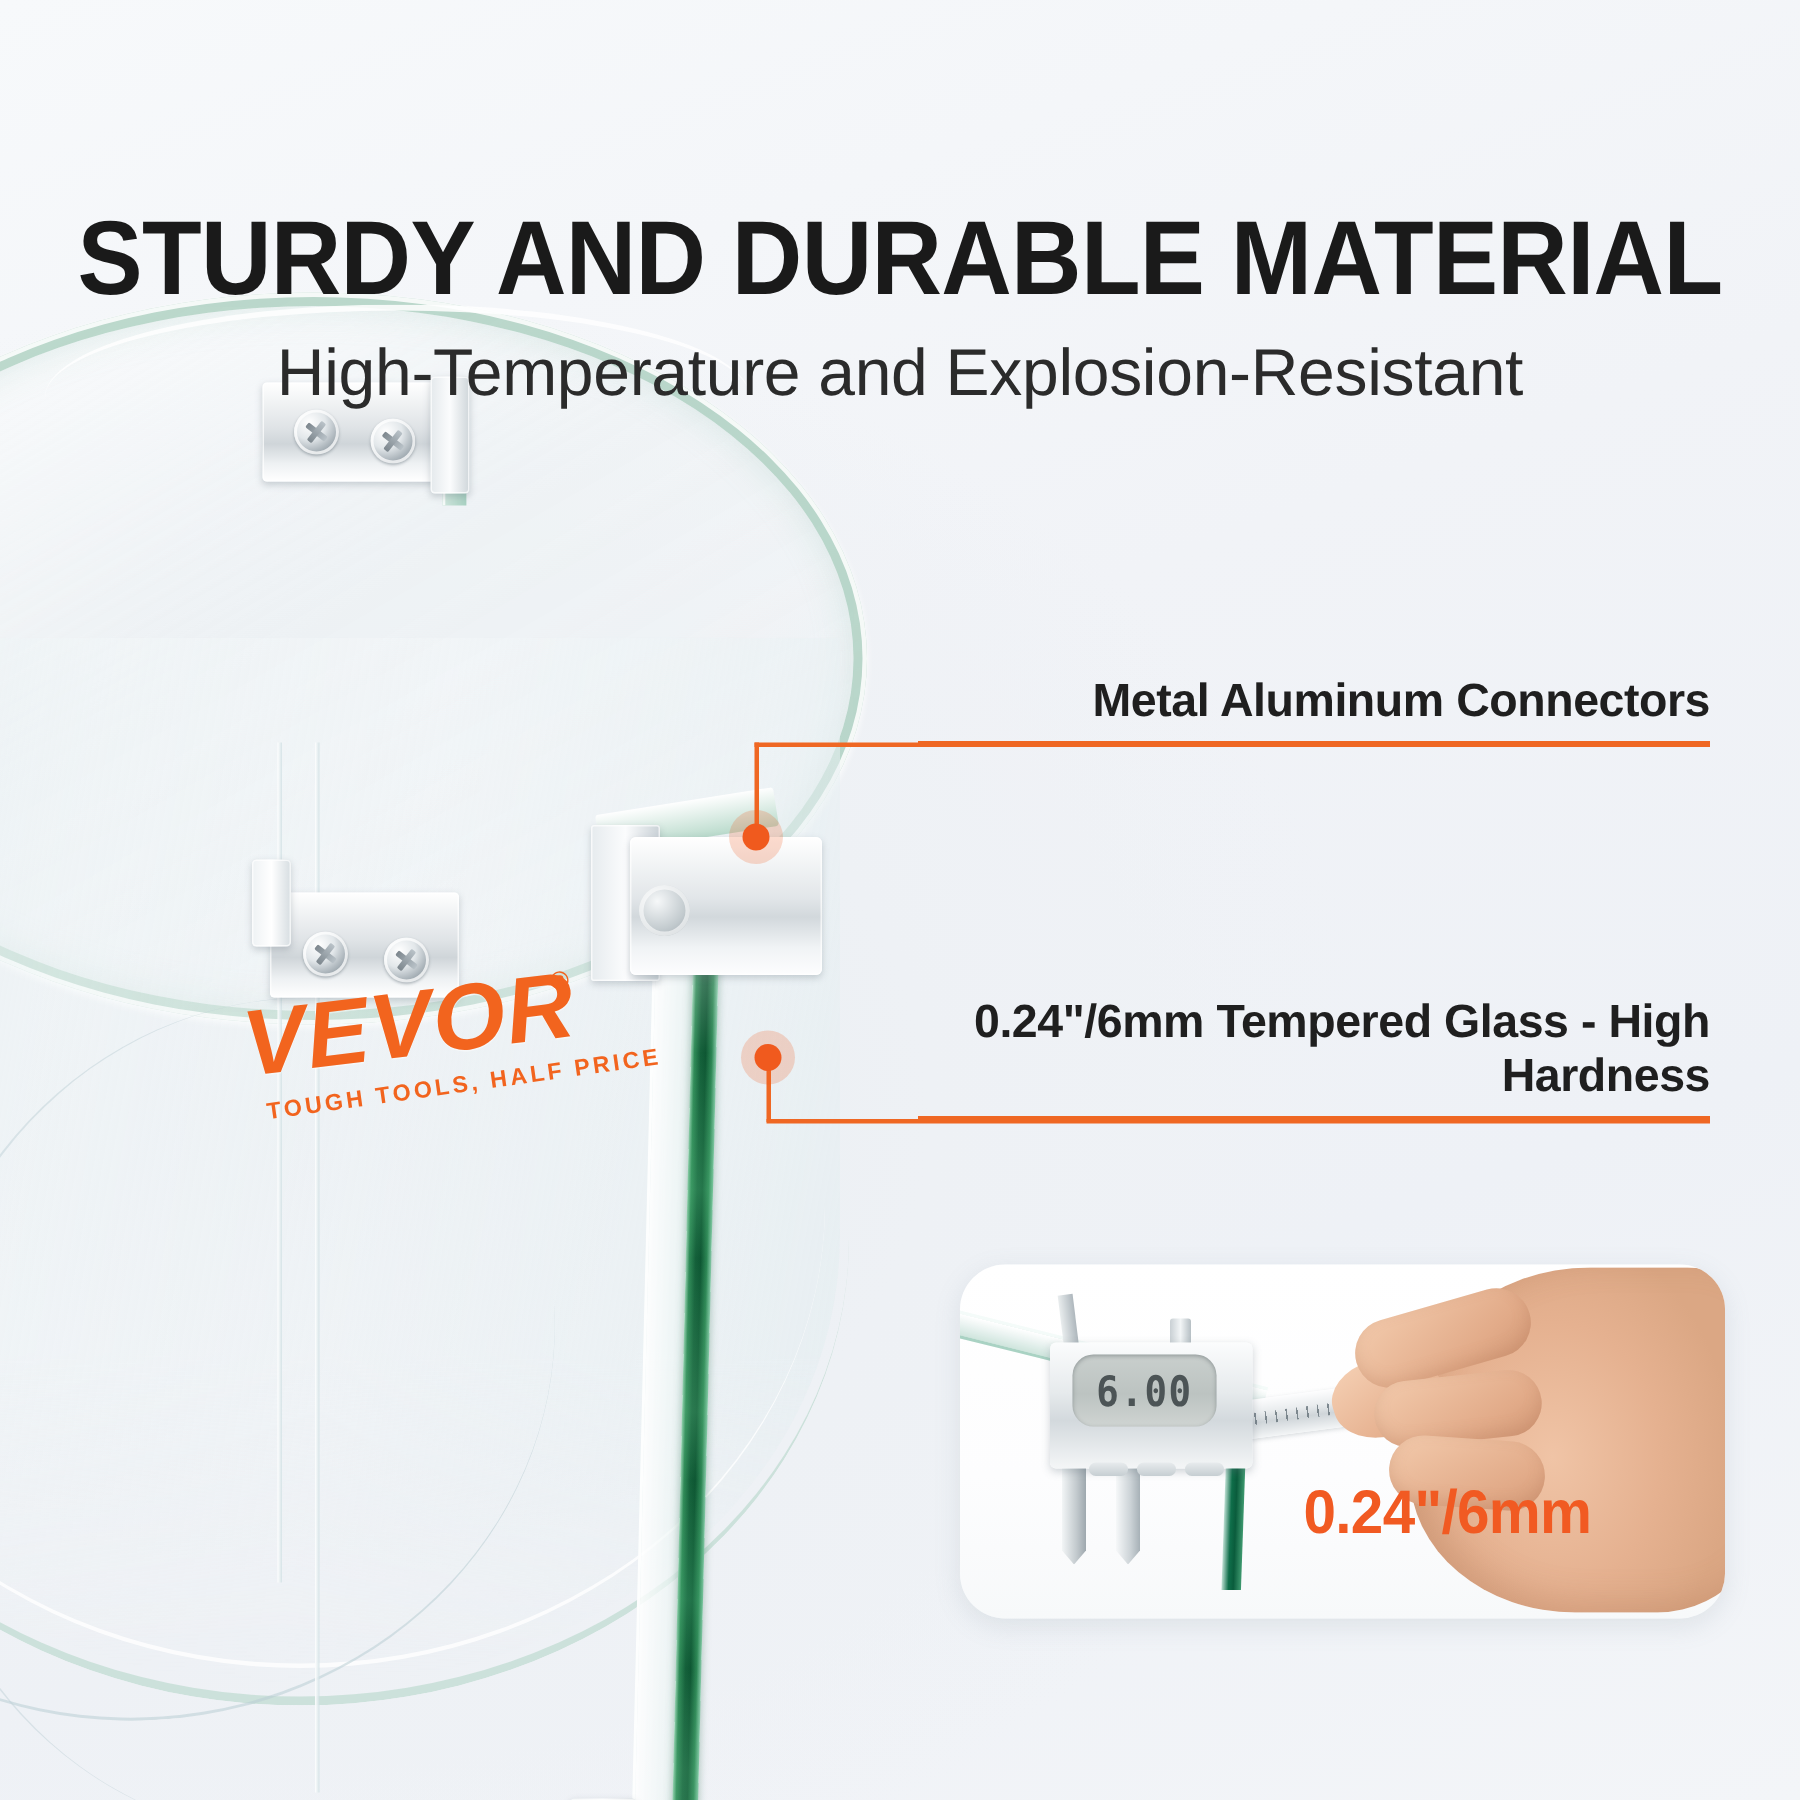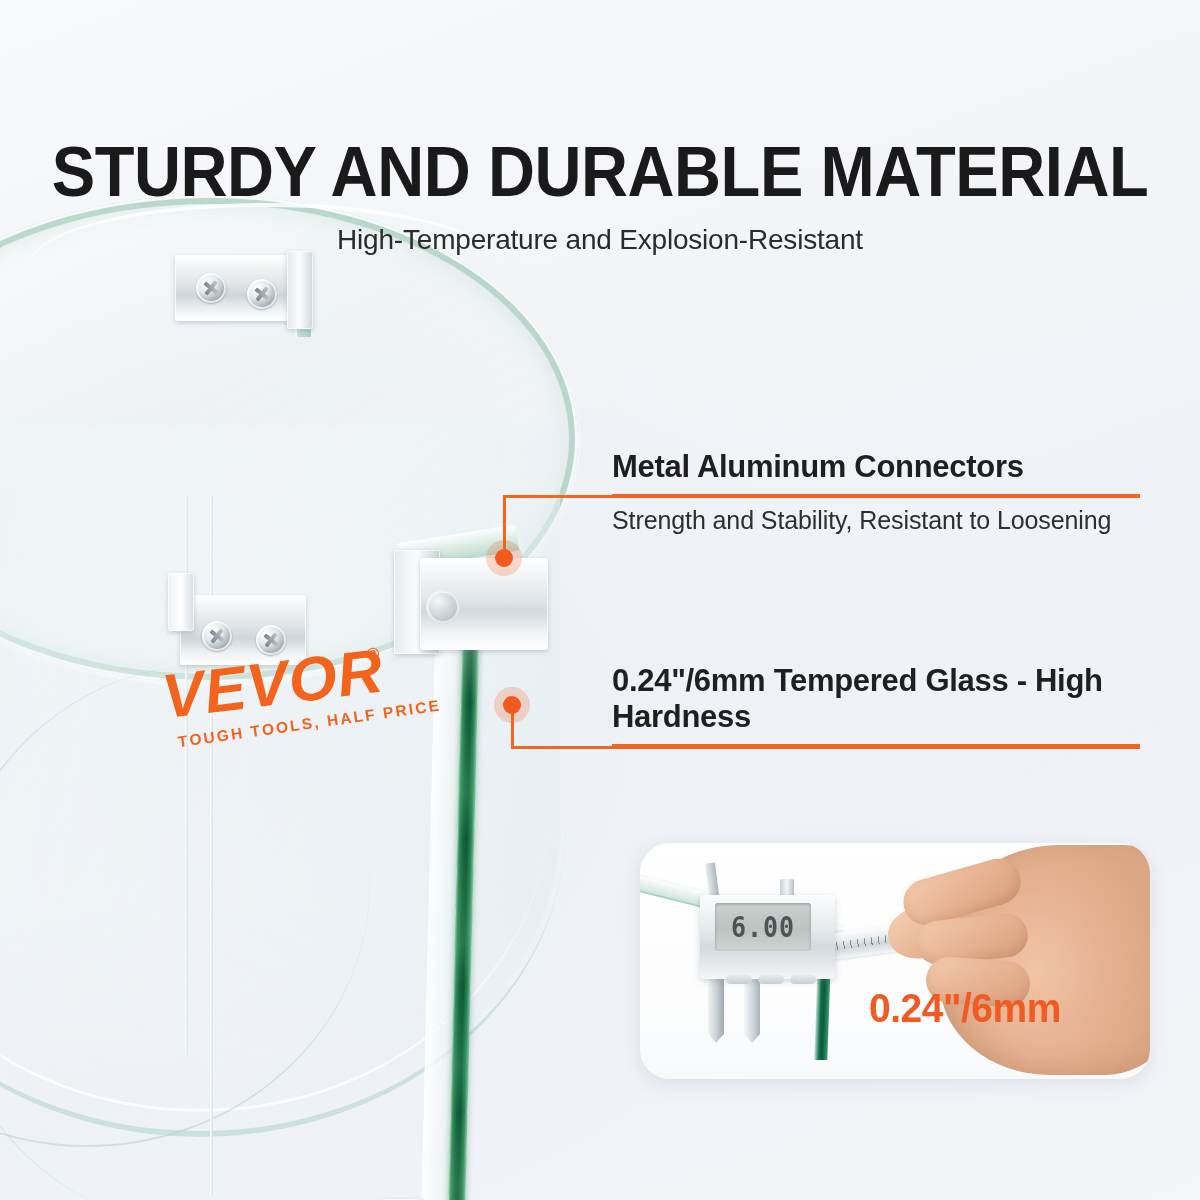--- a/index.html
+++ b/index.html
@@ -24,21 +24,21 @@
     font-weight:700;
     font-size:70px;
     letter-spacing:-0.5px;
     color:#1a1a1a;
     transform:scaleX(0.93);
     white-space:nowrap;
   }
   .subhead{
     position:absolute;left:0;top:224px;width:1200px;
     text-align:center;
-    font-size:28px;font-weight:400;color:#2b2b2b;
+    font-size:44px;font-weight:400;color:#2b2b2b;
     letter-spacing:-0.2px;white-space:nowrap;
   }
 
   
   .product{position:absolute;left:-120px;top:195px;width:760px;height:1010px;}
 
   
   .rim{
     position:absolute;left:-40px;top:0px;width:720px;height:470px;
     border-radius:50%;
@@ -252,21 +252,21 @@
   .l1-dot{left:495px;top:549px;}
   .l1-v{left:503px;top:495px;width:2.5px;height:62px;}
   .l1-h{left:503px;top:495px;width:637px;height:2.5px;}
 
   
   .l2-dot{left:503px;top:696px;}
   .l2-v{left:511px;top:705px;width:2.5px;height:43px;}
   .l2-h{left:511px;top:746px;width:629px;height:2.5px;}
 
   
-  .callout{position:absolute;width:528px;}
+  .callout{position:absolute;width:528px;text-align:right;}
   .callout .title{
     font-size:31px;font-weight:700;color:#1f1f1f;line-height:1.16;
     letter-spacing:-0.3px;
   }
   .callout .rule{height:2.5px;background:#ef6723;margin-top:9px;}
   .callout .desc{
     font-size:25px;font-weight:400;color:#2e2e2e;line-height:1.26;margin-top:9px;
     letter-spacing:-0.1px;
   }
   .c1{left:612px;top:449px;}
@@ -308,21 +308,21 @@
   .cal-green{
     position:absolute;left:162px;top:9px;width:150px;height:8px;
     background:#0f7a52;opacity:.9;
   }
   .cal-head{
     position:absolute;left:60px;top:52px;width:135px;height:84px;border-radius:4px;
     background:linear-gradient(to bottom,#fbfcfd,#e6eaec 40%,#d3d9dd 62%,#f4f6f7 100%);
     box-shadow:0 2px 6px rgba(100,115,125,.3);
   }
   .cal-lcd{
-    position:absolute;left:75px;top:60px;width:96px;height:48px;border-radius:3px;
+    position:absolute;left:75px;top:60px;width:96px;height:48px;border-radius:14px;
     background:linear-gradient(to bottom,#c9cfcd,#bcc3c1 55%,#cfd4d2 100%);
     box-shadow:inset 0 1px 3px rgba(60,70,75,.4);
     display:flex;align-items:center;justify-content:center;
   }
   .cal-lcd span{
     font-family:"DejaVu Sans Mono","Liberation Mono",monospace;
     font-size:25px;font-weight:700;color:#4c5456;letter-spacing:1px;
     transform:scaleY(1.12);
   }
   .cal-jaw-u{
@@ -442,21 +442,20 @@
   </div>
   <div class="leader">
     <div class="lead-line l2-h"></div>
     <div class="lead-line l2-v"></div>
     <div class="dot l2-dot"></div>
   </div>
 
   <div class="callout c1">
     <div class="title">Metal Aluminum Connectors</div>
     <div class="rule"></div>
-    <div class="desc">Strength and Stability, Resistant to Loosening</div>
   </div>
 
   <div class="callout c2">
     <div class="title">0.24"/6mm Tempered Glass - High Hardness</div>
     <div class="rule"></div>
   </div>
 
   <div class="inset">
     <div class="ins-glass"></div>
     <div class="ins-glass-v"></div>

